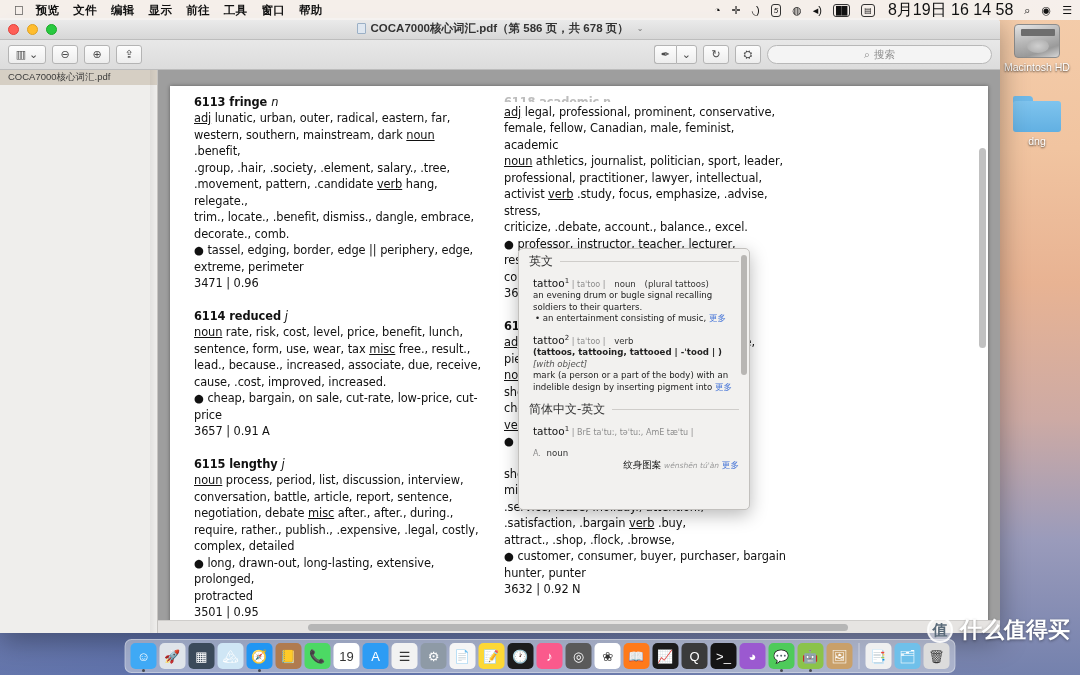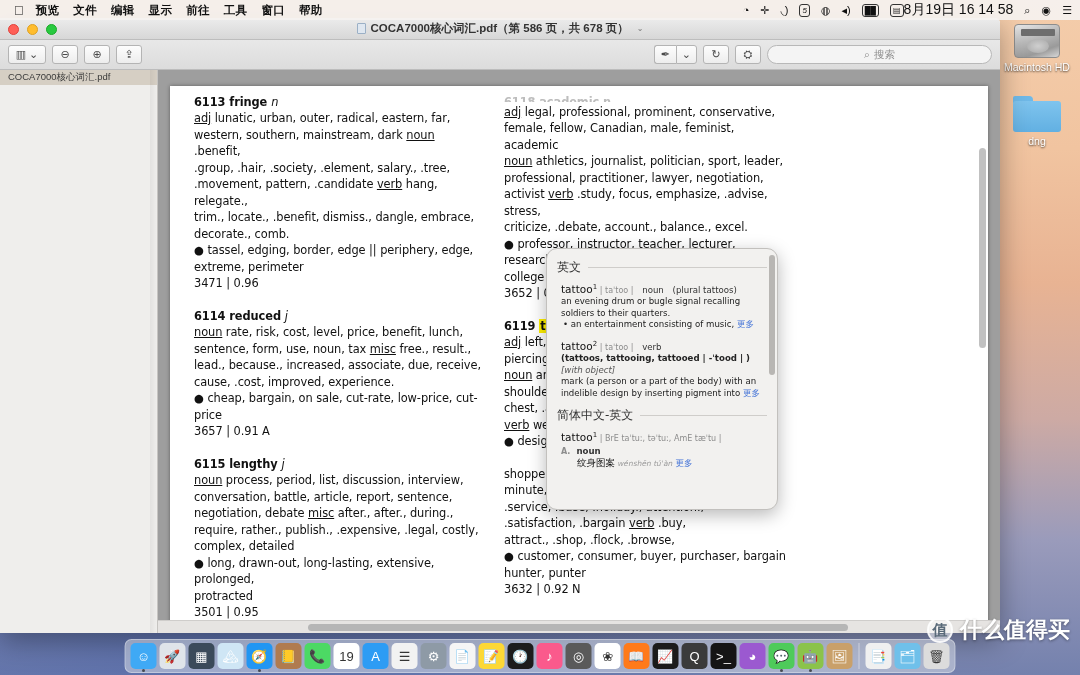--- a/index.html
+++ b/index.html
@@ -26,21 +26,21 @@
     display: flex; align-items: center;
     font-size: 11.5px; color: #111;
     padding: 0 8px;
     z-index: 60;
   }
   #menubar .apple { font-size: 13px; margin: 0 12px 0 6px; line-height: 1; }
   #menubar .mi { margin-right: 14px; font-weight: 700; font-size: 11.5px; letter-spacing: .3px; }
   #menubar .mi.first { font-weight: 700; }
   #menubar .spacer { flex: 1; }
   #menubar .si { margin-left: 11px; font-size: 11px; display: inline-flex; align-items: center; }
-  #menubar .clock { font-size: 14px; }
+  #menubar .clock { margin-left: 13px; font-size: 16px; }
   .glyphbox {
     display:inline-block; border:1px solid #333; border-radius:3px;
     padding: 0 2px; font-size: 8px; line-height: 11px;
   }
   
   #window {
     position: absolute; left: 0; top: 18px; width: 1000px; height: 615px;
     background: #fff;
     border-radius: 0 5px 5px 0;
     box-shadow: 0 8px 28px rgba(0,0,0,.34);
@@ -135,27 +135,27 @@
   #hscrollwrap {
     position: absolute; left: 158px; right: 0; bottom: 0; height: 13px;
     background: #e6e4e2; border-top: 1px solid #cfcdcb;
   }
   #hscroll {
     position: absolute; left: 150px; width: 540px; top: 3px; height: 7px;
     background: #b6b6b6; border-radius: 4px;
   }
   
   #dictpopup {
-    position: absolute; left: 546px; top: 248px; width: 232px; height: 262px;
+    position: absolute; left: 518px; top: 248px; width: 232px; height: 262px;
     background: #f2f1ef;
-    border: 1px solid #c2c0bd; border-radius: 11px;
+    border: 1px solid #c2c0bd; border-radius: 5px;
     box-shadow: 0 5px 18px rgba(0,0,0,.28);
     z-index: 40; overflow: hidden;
     font-family: "DejaVu Sans", "Liberation Sans", sans-serif;
-    padding: 6px 10px 0 10px;
+    padding: 0 10px 0 10px;
   }
   .dsec {
     display: flex; align-items: center; gap: 7px;
     font-size: 12px; color: #333; margin: 4px 0 6px 0;
   }
   .dsec .rule { flex: 1; height: 1px; background: #cfcdca; }
   .dent { margin: 0 0 8px 4px; font-size: 8.6px; color: #222; line-height: 11.5px; }
   .dhw { font-size: 10.5px; color: #111; }
   .dsup { font-size: 7px; vertical-align: super; }
   .dipa { color: #8c8c8c; font-size: 8px; }
@@ -349,23 +349,23 @@
                   <div><span>extreme, perimeter</span></div>
                   <div><span>3471 | 0.96</span></div>
                 </div>
             </div>
             <div class="blk">
               <div class="hdr"><span>6114</span>
                 <span>reduced</span>
                 <span class="it">j</span></div>
               <div>
                   <div><span class="ul">noun</span><span> rate, risk, cost, level, price, benefit, lunch,</span></div>
-                  <div><span>sentence, form, use, noun, tax </span><span class="ul">misc</span><span> free., result.,</span></div>
+                  <div><span>sentence, form, use, wear, tax </span><span class="ul">misc</span><span> free., result.,</span></div>
                   <div><span>lead., because., increased, associate, due, receive,</span></div>
-                  <div><span>cause, .cost, improved, experience.</span></div>
+                  <div><span>cause, .cost, improved, increased.</span></div>
                   <div><span>● cheap, bargain, on sale, cut-rate, low-price, cut-</span></div>
                   <div><span>price</span></div>
                   <div><span>3657 | 0.91 A</span></div>
                 </div>
             </div>
             <div class="blk">
               <div class="hdr"><span>6115</span>
                 <span>lengthy</span>
                 <span class="it">j</span></div>
               <div>
@@ -381,21 +381,21 @@
             </div>
           </div>
 
           <div class="col pdf">
             <div class="blk">
               <div class="hdr" style="color:#bdbdbd; height:8px; overflow:hidden; margin-bottom:2px;">6118 academic n</div>
               <div>
                   <div><span class="ul">adj</span><span> legal, professional, prominent, conservative,</span></div>
                   <div><span>female, fellow, Canadian, male, feminist, academic</span></div>
                   <div><span class="ul">noun</span><span> athletics, journalist, politician, sport, leader,</span></div>
-                  <div><span>professional, practitioner, lawyer, negotiation,</span></div>
+                  <div><span>professional, practitioner, lawyer, intellectual,</span></div>
                   <div><span>activist </span><span class="ul">verb</span><span> .study, focus, emphasize, .advise, stress,</span></div>
                   <div><span>criticize, .debate, account., balance., excel.</span></div>
                   <div><span>● professor, instructor, teacher, lecturer, researcher,</span></div>
                   <div><span>college lecturer</span></div>
                   <div><span>3652 | 0.91 A</span></div>
                 </div>
             </div>
             <div class="blk">
               <div class="hdr"><span>6119</span>
                 <span class="hl">tattoo</span>
@@ -475,25 +475,25 @@
   <div class="dsec">
     <span>简体中文-英文</span>
     <span class="rule"></span>
   </div>
 
   <div class="dent">
     <div>
       <span class="dhw">tattoo</span><span class="dsup">1</span>
       <span class="dipa">| BrE taˈtuː, təˈtuː,  AmE tæˈtu |</span>
     </div>
-    <div style="margin-top:1px;font-weight:bold;">
+    <div style="margin-top:9px;">
       <span class="dipa">A.</span>
       <span class="dpos" style="margin-left:3px;">noun</span>
     </div>
-    <div style="margin-left:16px;">
+    <div style="margin-left:16px;text-align:right;">
       <span class="dcn">纹身图案</span>
       <span class="dpin">wénshēn tú'àn</span>
       <span class="dmore">更多</span>
     </div>
   </div>
 
 
   <div id="dscroll"></div>
 </div>
 

